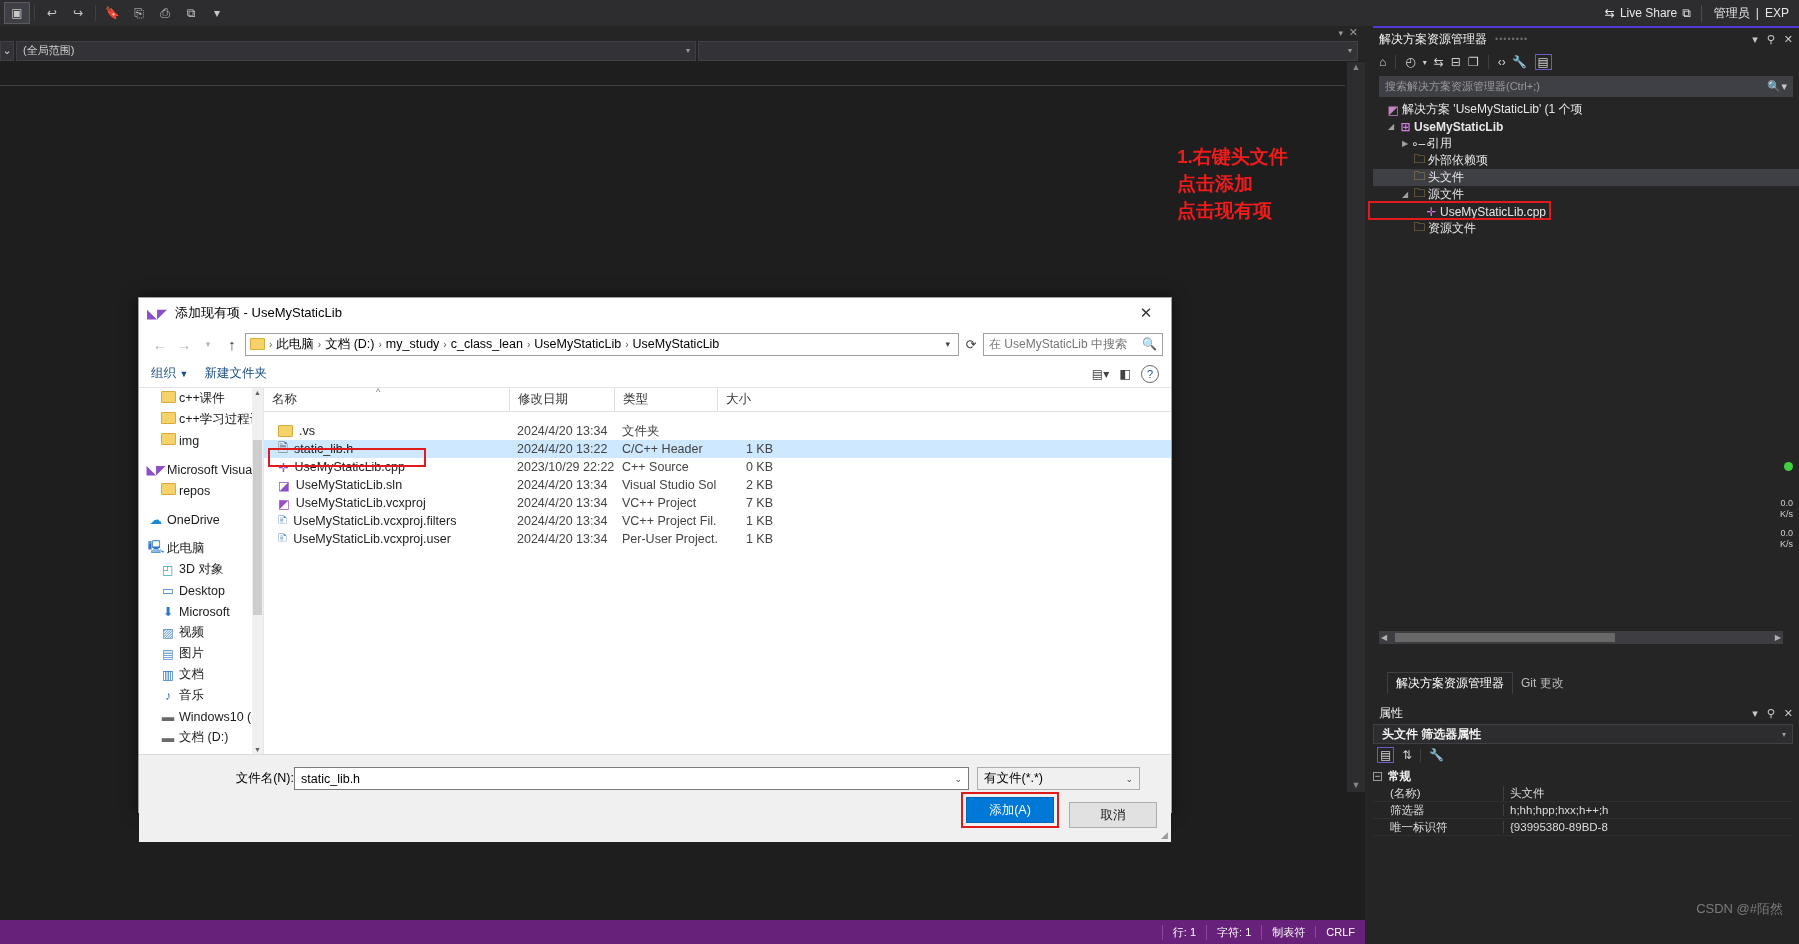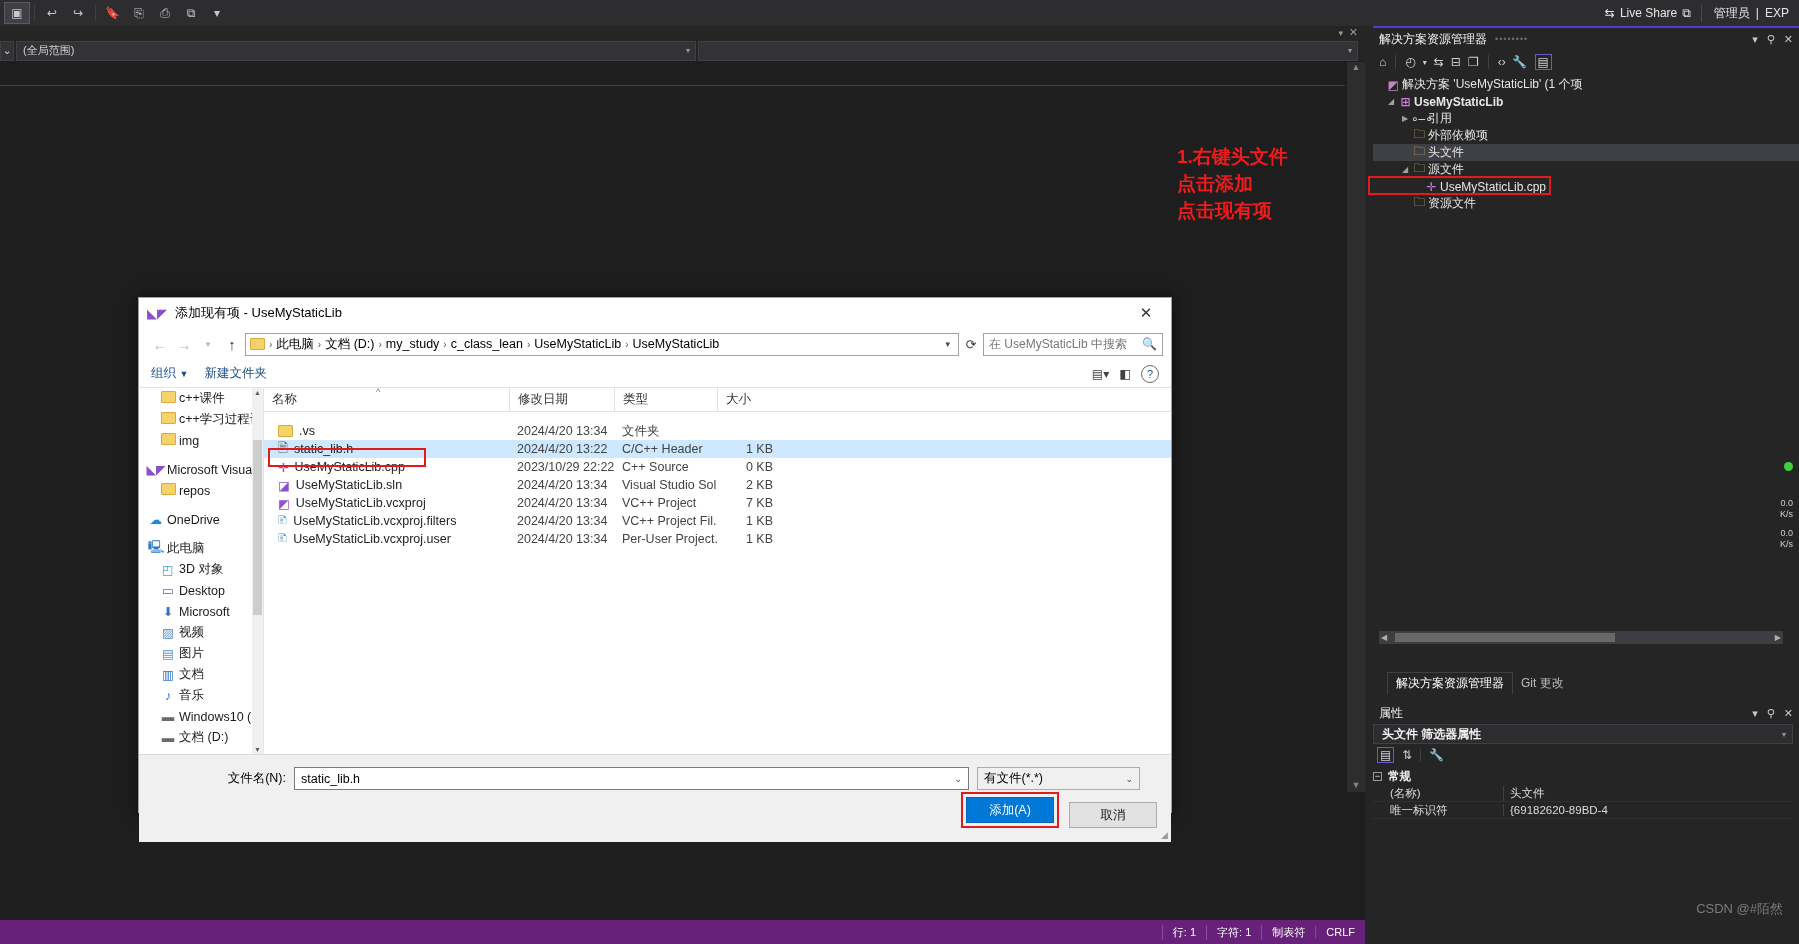--- a/index.html
+++ b/index.html
@@ -185,21 +185,21 @@
   .frow.sel{ background:#cde8ff; }
   .frow .col{ padding-left:8px; overflow:hidden; white-space:nowrap; }
   .frow .col.c-name{ display:flex;align-items:center;gap:6px;padding-left:14px; }
   .frow .col.c-date,.frow .col.c-type{ color:#444; }
   .frow .col.c-size{ text-align:right; padding-right:14px; padding-left:0; color:#444; }
 
   .foldericon{ width:15px;height:12px;background:#f6d26b;border:1px solid #d8ab3a;border-radius:1px;flex:0 0 15px; }
 
   .dlg-foot{ height:88px; background:#f0f0f0; border-top:1px solid #dcdcdc; position:relative; }
   .fn-row{ display:flex; align-items:center; padding-top:12px; }
-  .fn-label{ width:155px; text-align:right; padding-right:8px; font-size:12.5px; }
+  .fn-label{ width:155px; text-align:right; padding-right:0; font-size:12.5px; }
   .fn-input{ width:675px; height:23px; border:1px solid #7a7a7a; background:#fff;
              display:flex;align-items:center;padding:0 6px;font-size:12.5px; }
   .fn-input .dd{ margin-left:auto; color:#444; font-size:9px; }
   .filter-sel{ width:163px; height:23px; margin-left:8px; border:1px solid #adadad; background:#f0f0f0;
                display:flex;align-items:center;padding:0 6px;font-size:12.5px; }
   .filter-sel .dd{ margin-left:auto; color:#444; font-size:9px; }
   .btn-row{ position:absolute; right:14px; bottom:14px; display:flex; gap:10px; align-items:flex-end; }
   .btn{ width:88px;height:26px;border:1px solid #adadad;background:#e1e1e1;
         display:flex;align-items:center;justify-content:center;font-size:12.5px;color:#111; }
   .btn.primary{ background:#0078d7; border:1px solid #0067b8; color:#fff; }
@@ -312,20 +312,24 @@
     <span style="font-size:8px;">▾</span>
     <span>⇆</span>
     <span>⊟</span>
     <span>❐</span>
     <span class="sep"></span>
     <span>‹›</span>
     <span>🔧</span>
     <span class="boxed">▤</span>
   </div>
 
+  <div class="se-search" style="margin-left:14px;">
+    <span>搜索解决方案资源管理器(Ctrl+;)</span>
+    <span class="mag">🔍▾</span>
+  </div>
 
   <div class="se-tree" style="padding-left:8px;">
     <div class="tn">
       <span class="arrow"></span>
       <span class="ic" style="color:#c586c0;">◩</span>
       <span>解决方案 'UseMyStaticLib' (1 个项</span>
     </div>
     <div class="tn bold" style="padding-left:12px;">
       <span class="arrow">◢</span>
       <span class="ic" style="color:#d07be0;">⊞</span>
@@ -400,22 +404,26 @@
     <div class="pgrid" style="margin-left:0;">
       <div class="cat">
         <span class="bx">−</span>
         <span>常规</span>
       </div>
       <div class="prow">
         <div class="k">(名称)</div>
         <div class="v">头文件</div>
       </div>
       <div class="prow">
+        <div class="k">筛选器</div>
+        <div class="v">h;hh;hpp;hxx;h++;h</div>
+      </div>
+      <div class="prow">
         <div class="k">唯一标识符</div>
-        <div class="v">{69182620-89BD-4</div>
+        <div class="v">{93995380-89BD-8</div>
       </div>
     </div>
   </div>
 
   <div class="watermark">CSDN @#陌然</div>
 </div>
 
 <div class="perf" style="top:462px; right:6px;">
   <div class="dot" style="background:#3fcf3f;"></div>
 </div>

